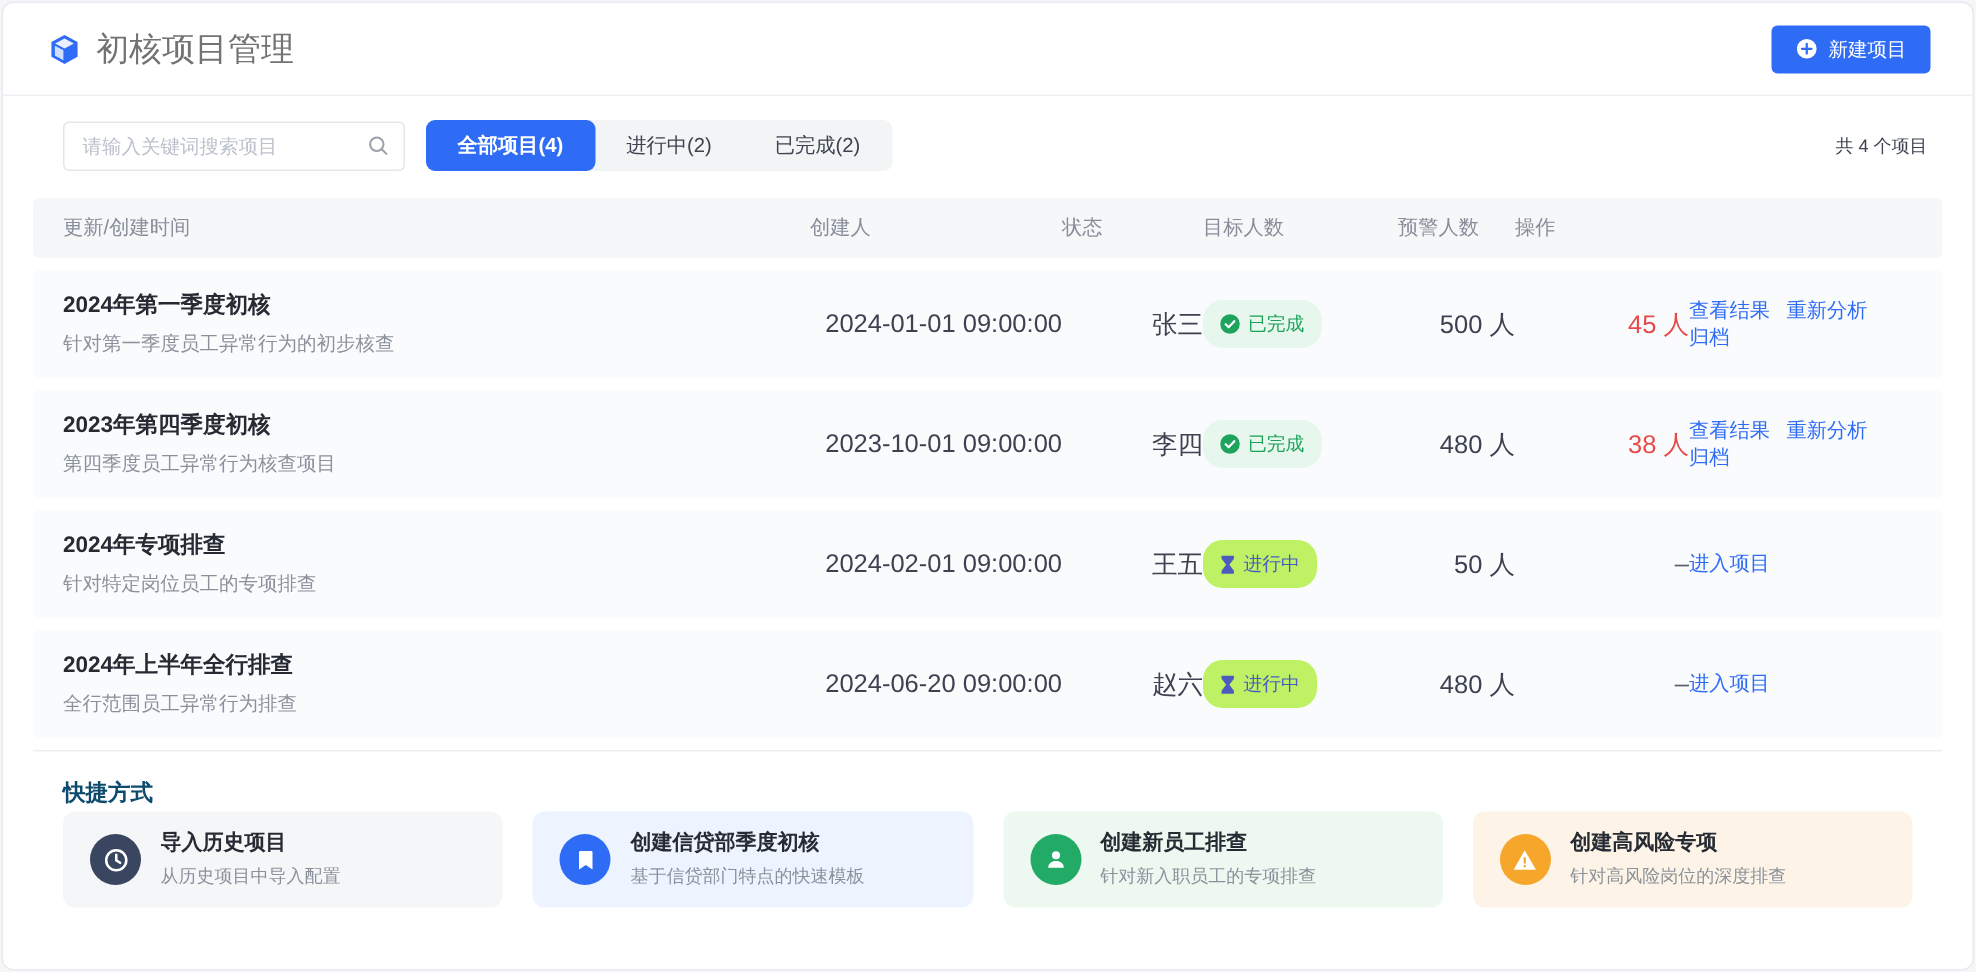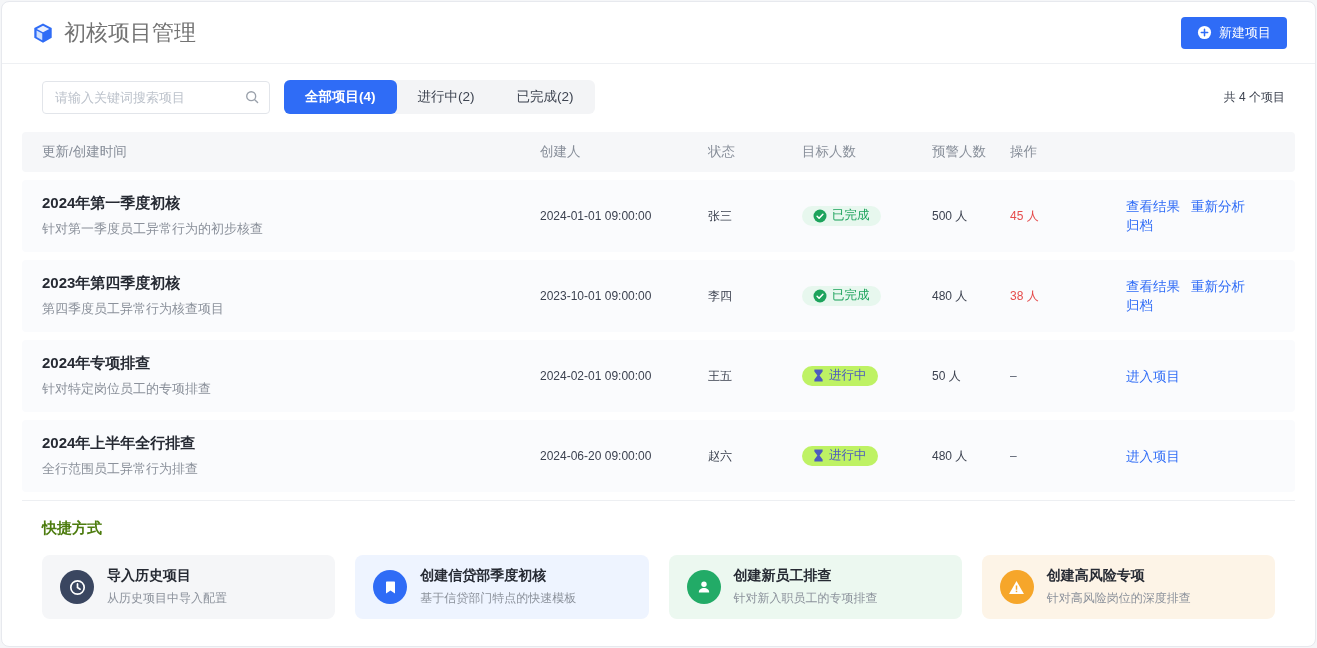--- a/index.html
+++ b/index.html
@@ -22,31 +22,31 @@
   .tab { height:34px; display:flex; align-items:center; padding:0 21px; font-size:13.5px; color:#3d4350; cursor:pointer; white-space:nowrap; }
   .tab.active { background:#2f6cf6; color:#fff; border-radius:6px; font-weight:bold; }
   .total { margin-left:auto; font-size:12px; color:#3d4350; }
 
   
   .grid { display:grid; grid-template-columns:498px 168px 94px 130px 78px 116px 1fr; align-items:center; padding:0 20px; }
   .thead { margin:4px 20px 8px; background:#f6f7f9; border-radius:4px; height:40px; font-size:13.5px; color:#878e99; }
   .trow { margin:0 20px 8px; background:#fafbfd; border-radius:4px; height:72px; }
   .proj-name { font-size:15px; font-weight:bold; color:#262a33; }
   .proj-desc { font-size:13px; color:#8b919b; margin-top:7px; }
-  .cell { font-size:12px; color:#3c4250; }
+  .cell { font-size:17px; color:#3c4250;text-align:right; }
   .cell-warning.red { color:#e54b4b; }
   .cell-warning.dash { color:#596070; }
-  .badge { display:inline-flex; align-items:center; gap:5px; font-size:12.5px; height:20px; padding:0 11px; border-radius:13px; white-space:nowrap; }
+  .badge { display:inline-flex; align-items:center; gap:5px; font-size:12.5px; height:32px; padding:0 11px; border-radius:13px; white-space:nowrap; }
   .badge.done { background:#e7f7ee; color:#1da35c; }
   .badge.prog { background:#bef264; color:#4d5bbe; }
   .action-link { color:#2f6cf6; font-size:13.5px; margin-right:11px; cursor:pointer; text-decoration:none; white-space:nowrap; }
 
   
   .shortcuts { border-top:1px solid #edeff2; margin:6px 20px 0; padding:18px 10px 24px 20px; }
-  .sc-title { font-size:15px; font-weight:bold; color:#4d7c0f; margin-bottom:17px; }
+  .sc-title { font-size:15px; font-weight:bold; color:#0c4a6e; margin-bottom:3px; }
   .cards { display:flex; gap:20px; padding-right:10px;justify-content:flex-end; }
   .card { flex:1; height:64px; border-radius:8px; display:flex; align-items:center; gap:13px; padding:0 8px 0 18px; cursor:pointer; }
   .ic { width:34px; height:34px; border-radius:50%; display:flex; align-items:center; justify-content:center; flex:none; }
   .card-title { font-size:14px; font-weight:bold; color:#262a33; }
   .card-desc { font-size:12px; color:#8b919b; margin-top:5px; }
   .c1 { background:#f5f6f8; } .c1 .ic { background:#3a4660; }
   .c2 { background:#eef4ff; } .c2 .ic { background:#2f6cf6; }
   .c3 { background:#ecf8f0; } .c3 .ic { background:#22ab67; }
   .c4 { background:#fdf4e7; } .c4 .ic { background:#f6a62a; }
 </style>

